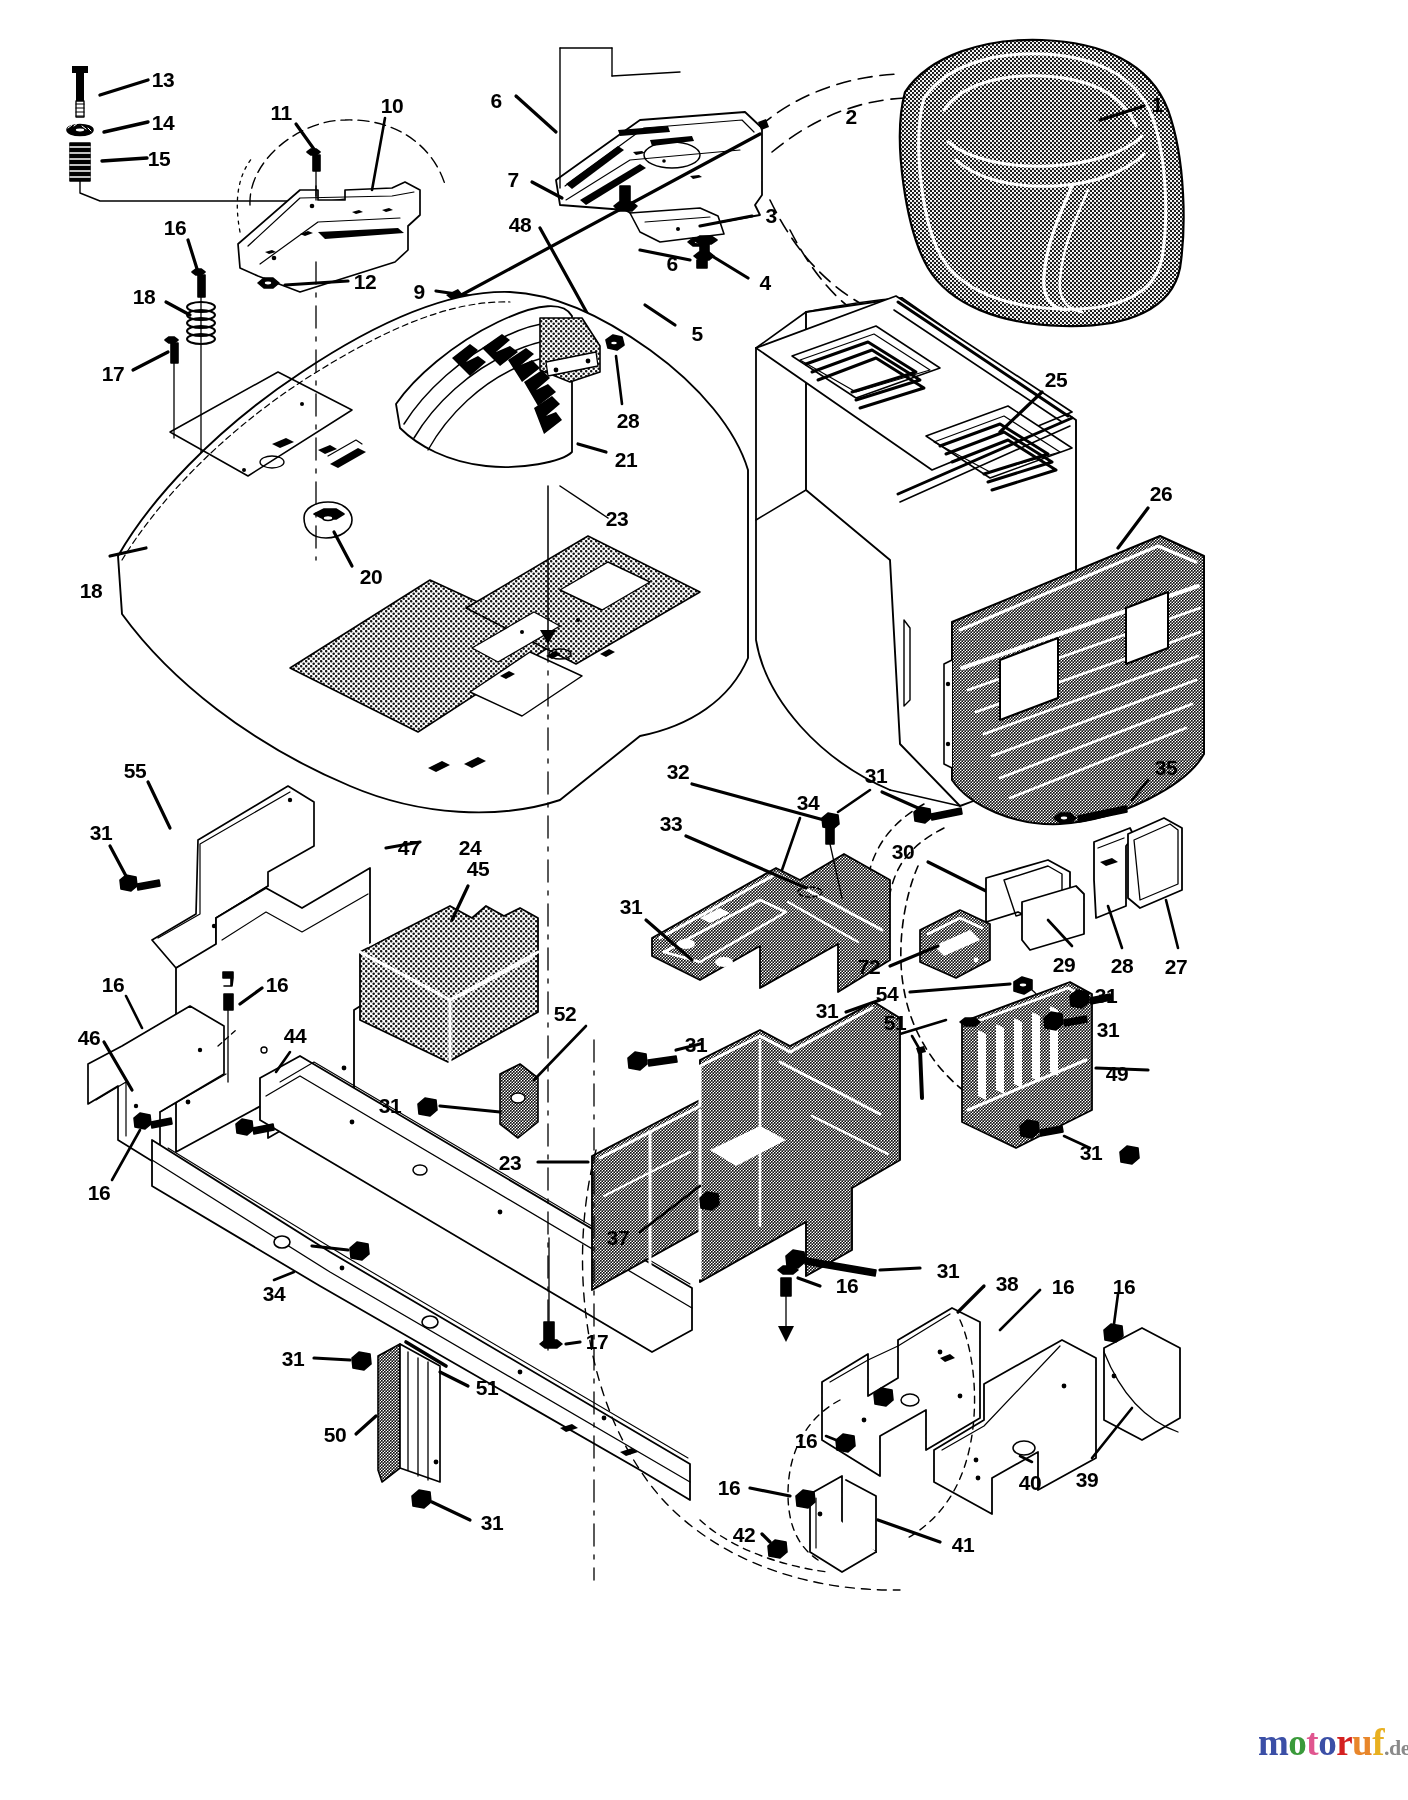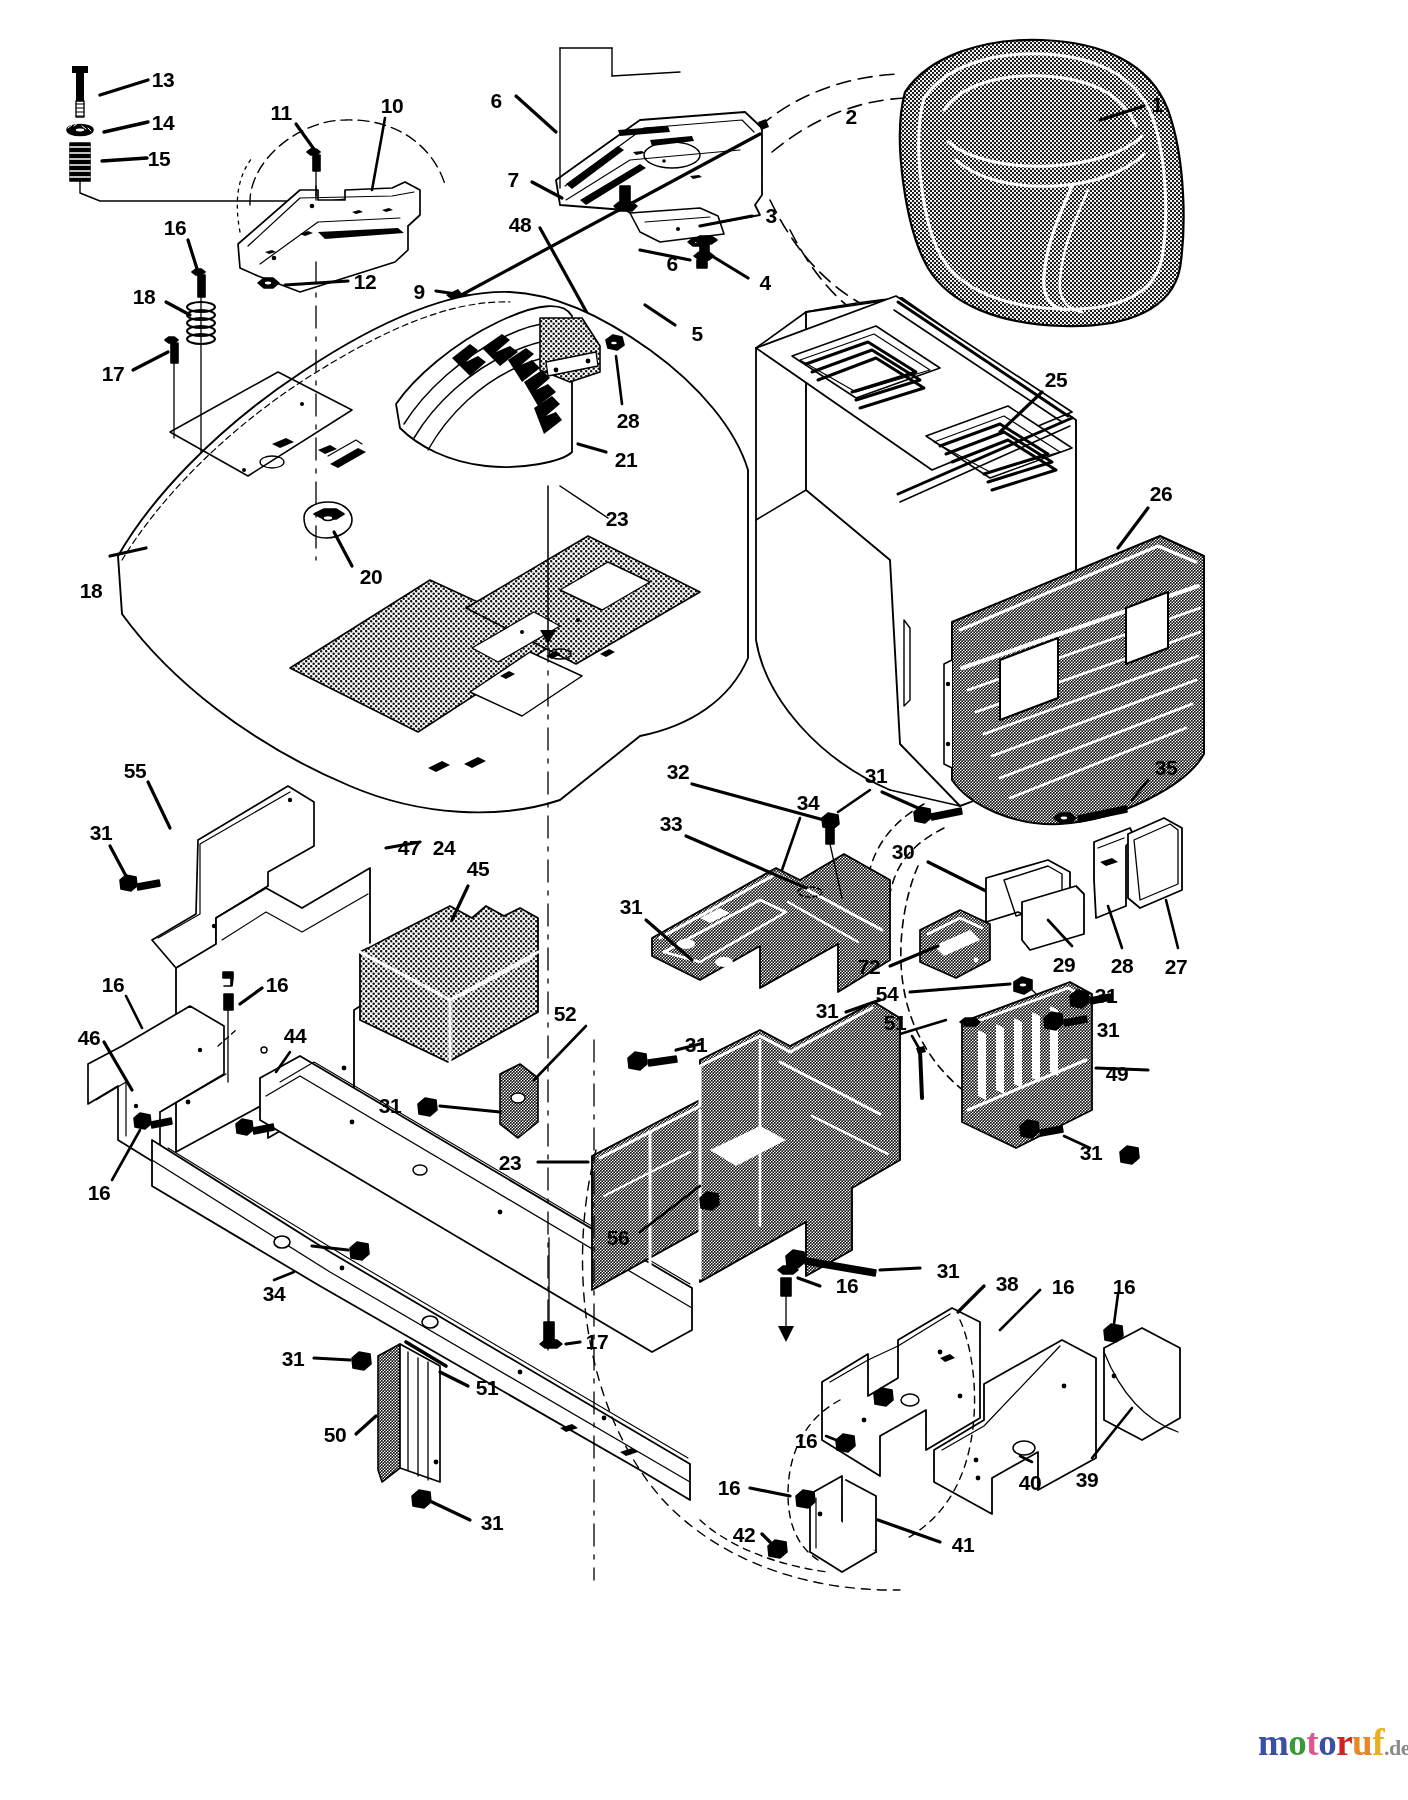--- a/index.html
+++ b/index.html
@@ -742,21 +742,21 @@
     <span class="callout" style="left:91px;top:590px">18</span>
     <span class="callout" style="left:135px;top:770px">55</span>
     <span class="callout" style="left:678px;top:771px">32</span>
     <span class="callout" style="left:876px;top:775px">31</span>
     <span class="callout" style="left:1166px;top:767px">35</span>
     <span class="callout" style="left:808px;top:802px">34</span>
     <span class="callout" style="left:671px;top:823px">33</span>
     <span class="callout" style="left:101px;top:832px">31</span>
     <span class="callout" style="left:903px;top:851px">30</span>
     <span class="callout" style="left:409px;top:847px">47</span>
-    <span class="callout" style="left:444px;top:847px">24</span>
+    <span class="callout" style="left:470px;top:847px">24</span>
     <span class="callout" style="left:478px;top:868px">45</span>
     <span class="callout" style="left:631px;top:906px">31</span>
     <span class="callout" style="left:869px;top:966px">72</span>
     <span class="callout" style="left:1064px;top:964px">29</span>
     <span class="callout" style="left:1122px;top:965px">28</span>
     <span class="callout" style="left:1176px;top:966px">27</span>
     <span class="callout" style="left:113px;top:984px">16</span>
     <span class="callout" style="left:277px;top:984px">16</span>
     <span class="callout" style="left:887px;top:993px">54</span>
     <span class="callout" style="left:1106px;top:995px">31</span>
@@ -765,21 +765,21 @@
     <span class="callout" style="left:895px;top:1022px">51</span>
     <span class="callout" style="left:1108px;top:1029px">31</span>
     <span class="callout" style="left:89px;top:1037px">46</span>
     <span class="callout" style="left:295px;top:1035px">44</span>
     <span class="callout" style="left:696px;top:1044px">31</span>
     <span class="callout" style="left:1117px;top:1073px">49</span>
     <span class="callout" style="left:390px;top:1105px">31</span>
     <span class="callout" style="left:510px;top:1162px">23</span>
     <span class="callout" style="left:1091px;top:1152px">31</span>
     <span class="callout" style="left:99px;top:1192px">16</span>
-    <span class="callout" style="left:618px;top:1237px">56</span>
+    <span class="callout" style="left:618px;top:1237px">37</span>
     <span class="callout" style="left:948px;top:1270px">31</span>
     <span class="callout" style="left:274px;top:1293px">34</span>
     <span class="callout" style="left:1007px;top:1283px">38</span>
     <span class="callout" style="left:1063px;top:1286px">16</span>
     <span class="callout" style="left:1124px;top:1286px">16</span>
     <span class="callout" style="left:847px;top:1285px">16</span>
     <span class="callout" style="left:597px;top:1341px">17</span>
     <span class="callout" style="left:293px;top:1358px">31</span>
     <span class="callout" style="left:487px;top:1387px">51</span>
     <span class="callout" style="left:335px;top:1434px">50</span>

